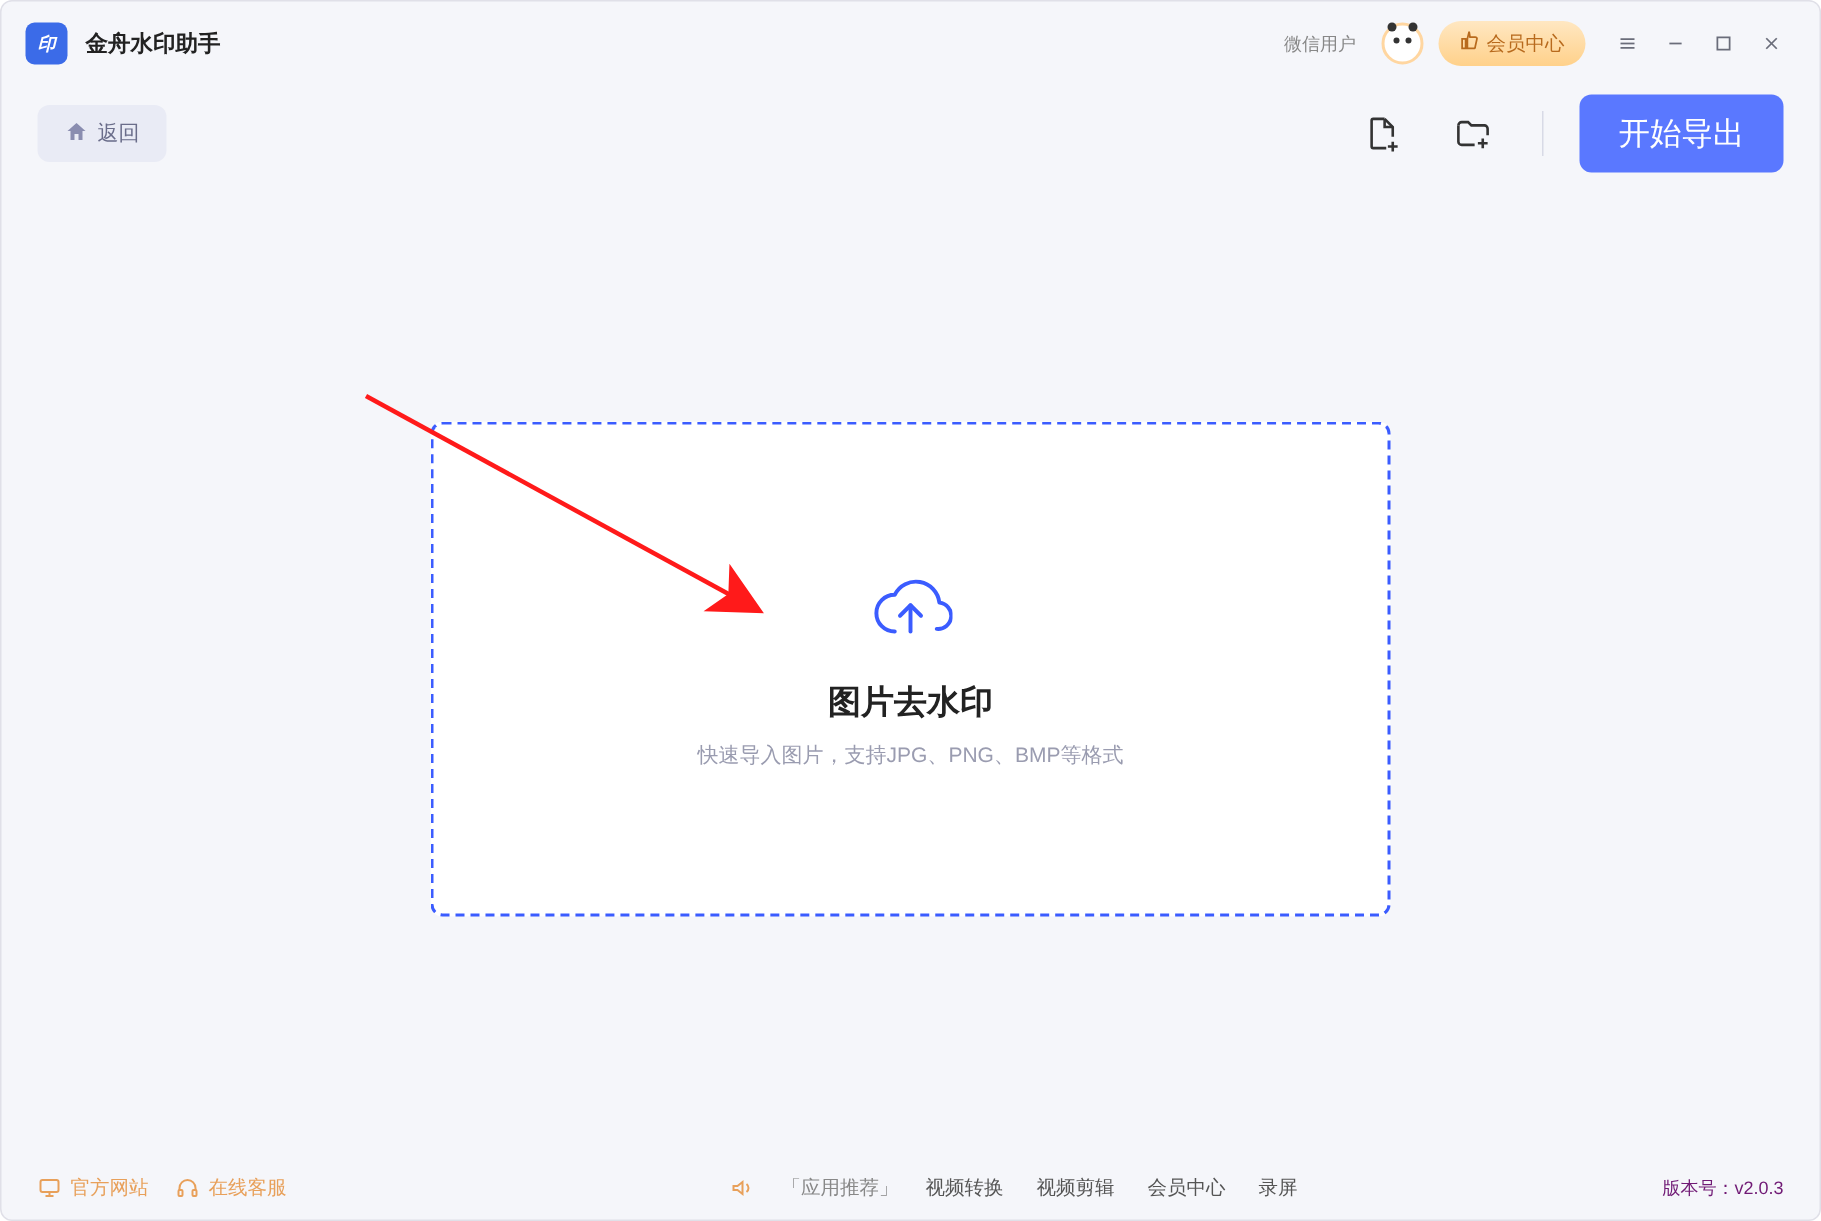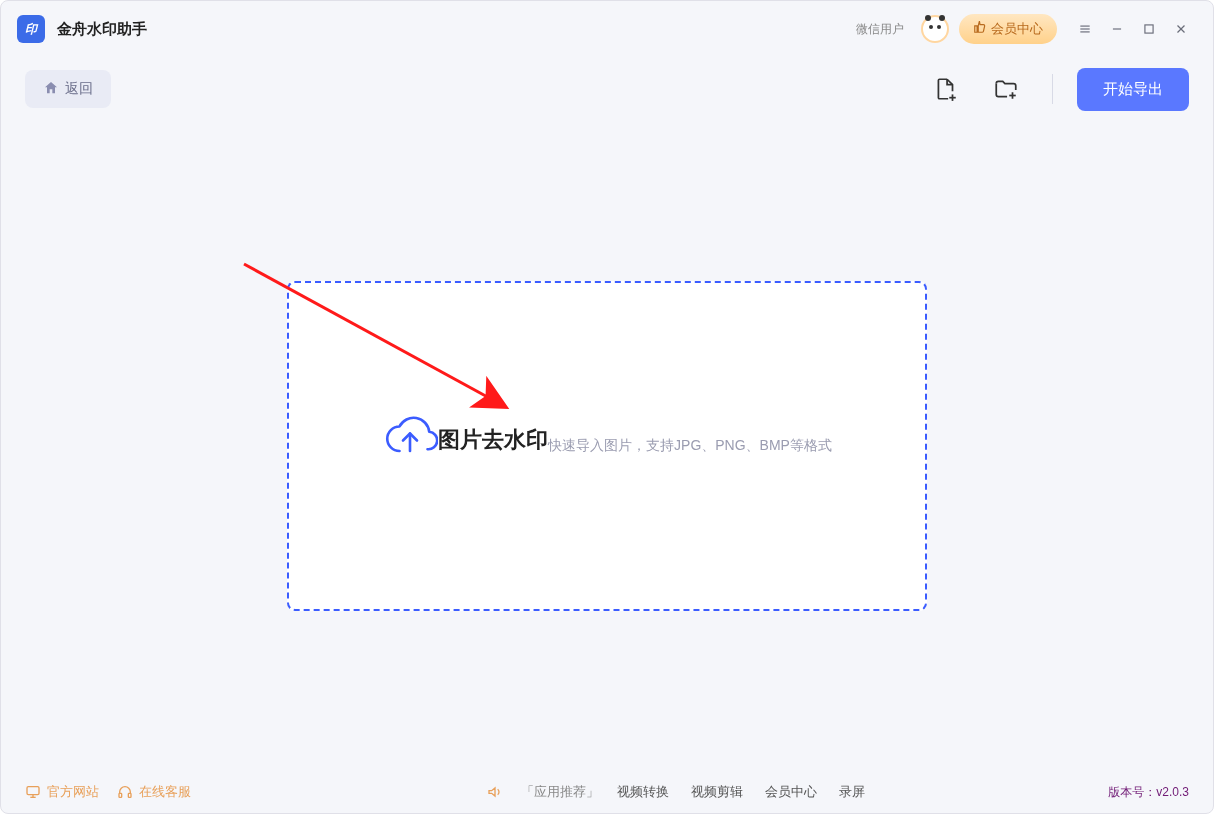--- a/index.html
+++ b/index.html
@@ -20,23 +20,23 @@
 .avatar-ear.r { right: 2px; }
 .vip-btn { background: linear-gradient(180deg,#ffe7c2,#ffd18a); color: #b86a1d; padding: 6px 14px; border-radius: 16px; font-size: 13px; display: flex; align-items: flex-start; gap: 4px; cursor: pointer; margin-right: 12px; }
 .win-ctrl { width: 32px; height: 32px; display: flex; align-items: center; justify-content: center; color: #6a6d7a; cursor: pointer; }
 .win-ctrl svg { width: 14px; height: 14px; }
 .toolbar { height: 64px; display: flex; align-items: center; padding: 0 24px; gap: 16px; }
 .back-btn { background: #e9ebf5; color: #6a6d8a; padding: 10px 18px; border-radius: 8px; font-size: 14px; display: flex; align-items: flex-start; gap: 6px; cursor: pointer; }
 .toolbar-spacer { flex: 1; }
 .icon-btn { width: 44px; height: 44px; display: flex; align-items: center; justify-content: center; cursor: pointer; color: #333; }
 .icon-btn svg { width: 26px; height: 26px; }
 .divider-v { width: 1px; height: 30px; background: #d8dae6; margin: 0 8px; }
-.export-btn { background: #5a78ff; color: #fff; padding: 12px 26px; border-radius: 8px; font-size: 15px; cursor: pointer; font-weight: 500; }
+.export-btn { background: #5a78ff; color: #fff; padding: 12px 26px; border-radius: 8px; font-size: 21px; cursor: pointer; font-weight: 500; }
 .main { flex: 1; position: relative; display: flex; align-items: center; justify-content: center; }
-.dropzone { width: 640px; height: 330px; border: 2px dashed #3b5cff; border-radius: 8px; background: #fff; display: flex; flex-direction: row; align-items: center; justify-content: center; cursor: pointer; }
+.dropzone { width: 640px; height: 330px; border: 2px dashed #3b5cff; border-radius: 8px; background: #fff; display: flex; flex-direction: column; align-items: center; justify-content: center; cursor: pointer; }
 .upload-icon { width: 56px; height: 56px; margin-bottom: 18px; }
 .drop-title { font-size: 22px; font-weight: 700; color: #222; margin-bottom: 12px; }
 .drop-sub { font-size: 14px; color: #9a9cb0; }
 .arrow-svg { position: absolute; left: 235px; top: 135px; pointer-events: none; }
 .footer { height: 42px; display: flex; align-items: center; padding: 0 24px; font-size: 13px; color: #6a6d7a; gap: 18px; }
 .footer-link { display: flex; align-items: center; gap: 6px; cursor: pointer; color: #888; }
 .footer-link.orange { color: #e8a05a; }
 .footer-spacer-left { flex: 0 0 260px; }
 .speaker-icon { color: #e8a05a; }
 .recommend-bracket { color: #888; }

